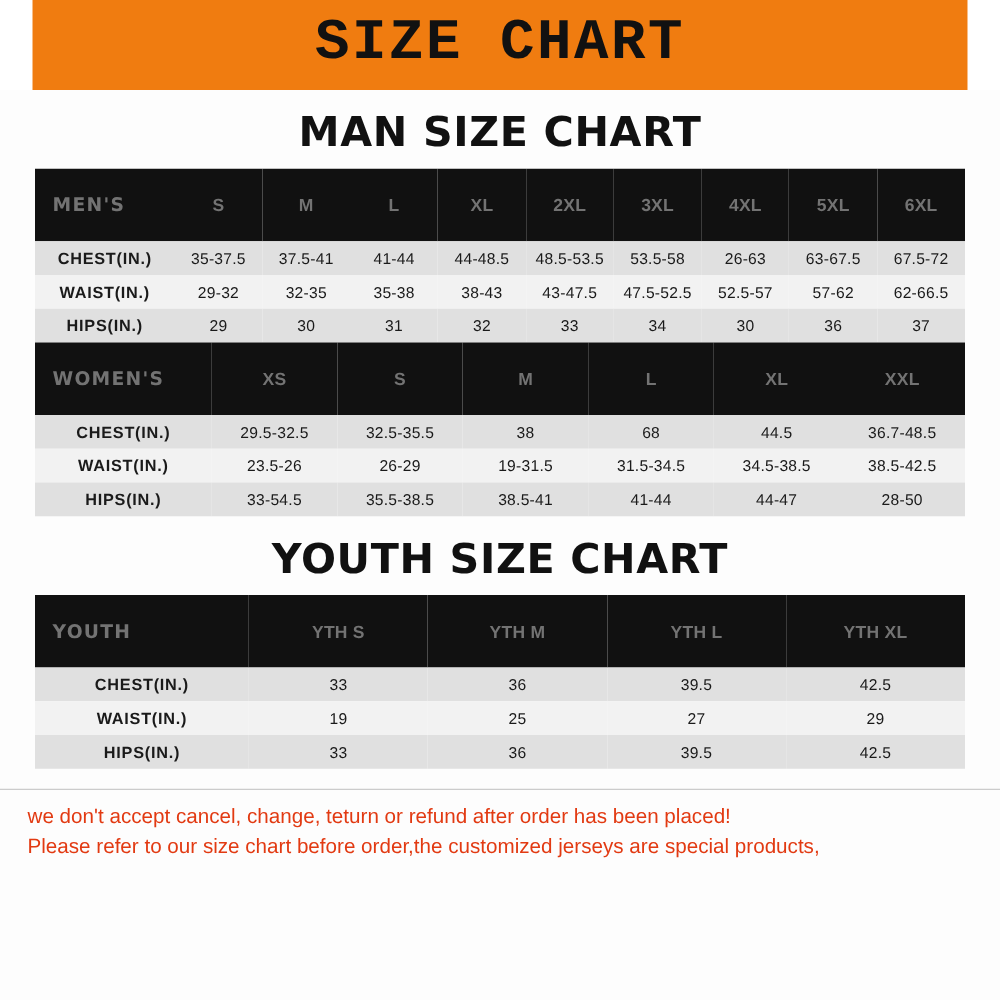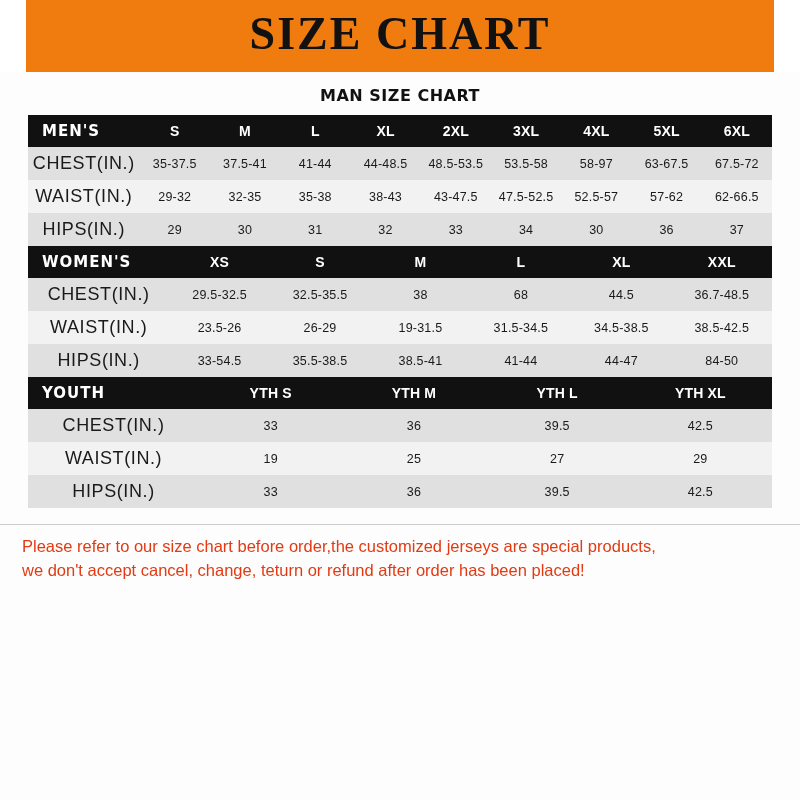--- a/index.html
+++ b/index.html
@@ -32,38 +32,38 @@
   .banner .side-white {
     position: absolute;
     top: 0;
     bottom: 0;
     width: 26px;
     background: #ffffff;
   }
   .banner .side-white.left { left: 0; }
   .banner .side-white.right { right: 0; }
   .banner-title {
-    font-family: Liberation Serif, serif;
+    font-family: Liberation Mono, monospace;
     font-weight: bold;
     font-size: 46px;
     letter-spacing: 2px;
     color: #111111;
     z-index: 2;
     line-height: 1;
     padding-bottom: 4px;
   }
 
   .section {
     padding: 0 28px;
   }
   .section-title {
     text-align: center;
     font-family: "DejaVu Sans", sans-serif;
     font-weight: bold;
-    font-size: 16px;
+    font-size: 33px;
     letter-spacing: 0.5px;
     color: #111111;
     margin: 14px 0 10px 0;
   }
 
   table.size-table {
     width: 100%;
     border-collapse: collapse;
     table-layout: fixed;
   }
@@ -71,38 +71,38 @@
   table.size-table td {
     text-align: center;
     font-size: 12.5px;
     color: #1a1a1a;
     padding: 6px 2px;
     font-family: "Liberation Sans", sans-serif;
     letter-spacing: 0.2px;
   }
   table.size-table thead th {
     background: #111111;
-    color: #ffffff;
+    color: #737373;
     font-size: 14px;
     font-weight: bold;
-    padding: 7px 2px;
+    padding: 20px 2px;
   }
   table.size-table thead th.rowhead {
     text-align: left;
     padding-left: 14px;
     font-family: "DejaVu Sans", sans-serif;
     letter-spacing: 1px;
     font-size: 15px;
   }
   table.size-table tbody tr:nth-child(odd) { background: #e0e0e0; }
   table.size-table tbody tr:nth-child(even) { background: #f2f2f2; }
   table.size-table tbody td.rowhead {
-    font-weight: normal;
+    font-weight: bold;
     letter-spacing: 0.6px;
-    font-size: 18px;
+    font-size: 13px;
   }
 
   
   table.men col.first { width: 15%; }
   table.women col.first { width: 19%; }
   table.youth col.first { width: 23%; }
 
   .footer-note {
     margin-top: 16px;
     border-top: 1px solid #cccccc;
@@ -146,21 +146,21 @@
       </thead>
       <tbody>
         <tr>
           <td class="rowhead">CHEST(IN.)</td>
           <td>35-37.5</td>
           <td>37.5-41</td>
           <td>41-44</td>
           <td>44-48.5</td>
           <td>48.5-53.5</td>
           <td>53.5-58</td>
-          <td>58-97</td>
+          <td>26-63</td>
           <td>63-67.5</td>
           <td>67.5-72</td>
         </tr>
         <tr>
           <td class="rowhead">WAIST(IN.)</td>
           <td>29-32</td>
           <td>32-35</td>
           <td>35-38</td>
           <td>38-43</td>
           <td>43-47.5</td>
@@ -220,27 +220,28 @@
           <td>34.5-38.5</td>
           <td>38.5-42.5</td>
         </tr>
         <tr>
           <td class="rowhead">HIPS(IN.)</td>
           <td>33-54.5</td>
           <td>35.5-38.5</td>
           <td>38.5-41</td>
           <td>41-44</td>
           <td>44-47</td>
-          <td>84-50</td>
+          <td>28-50</td>
         </tr>
       </tbody>
     </table>
   </div>
 
   <div class="section">
+    <div class="section-title">YOUTH SIZE CHART</div>
     <table class="size-table youth">
       <colgroup>
           <col class="first">
         </colgroup>
       <thead>
         <tr>
           <th class="rowhead">YOUTH</th>
           <th>YTH S</th>
           <th>YTH M</th>
           <th>YTH L</th>
@@ -267,17 +268,17 @@
           <td>33</td>
           <td>36</td>
           <td>39.5</td>
           <td>42.5</td>
         </tr>
       </tbody>
     </table>
   </div>
 
   <div class="footer-note">
+    <div>we don't accept cancel, change, teturn or refund after order has been placed!</div>
     <div>Please refer to our size chart before order,the customized jerseys are special products,</div>
-    <div>we don't accept cancel, change, teturn or refund after order has been placed!</div>
   </div>
 
 </div>
 
 </body></html>

